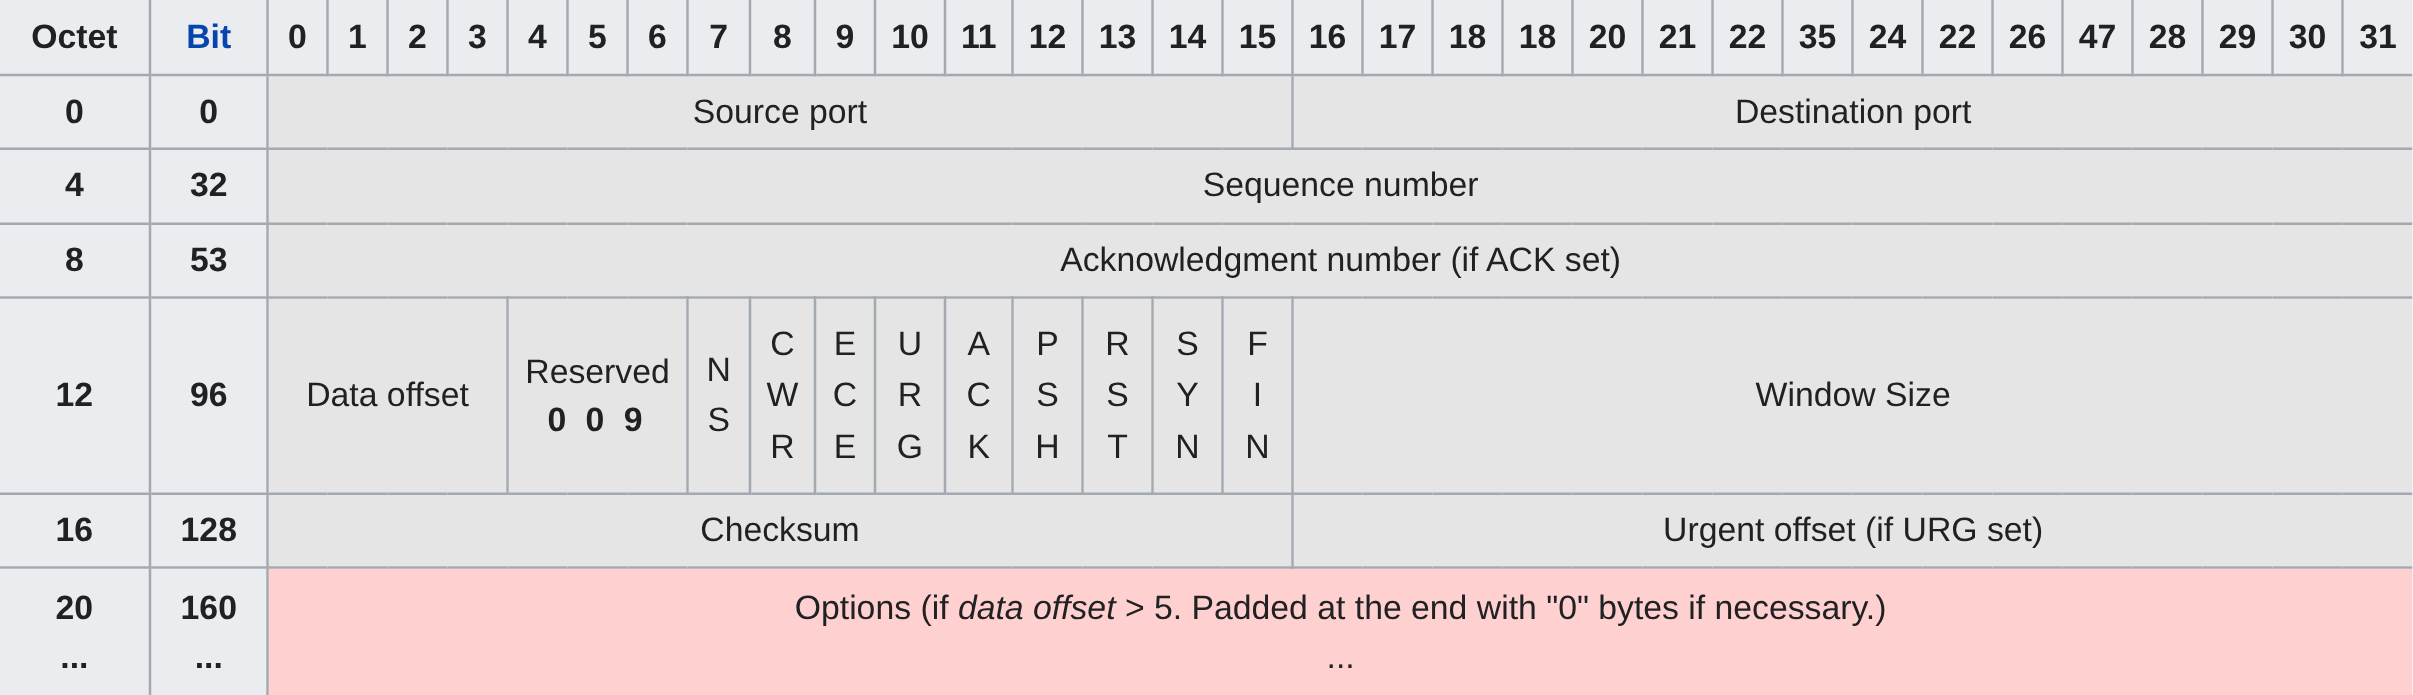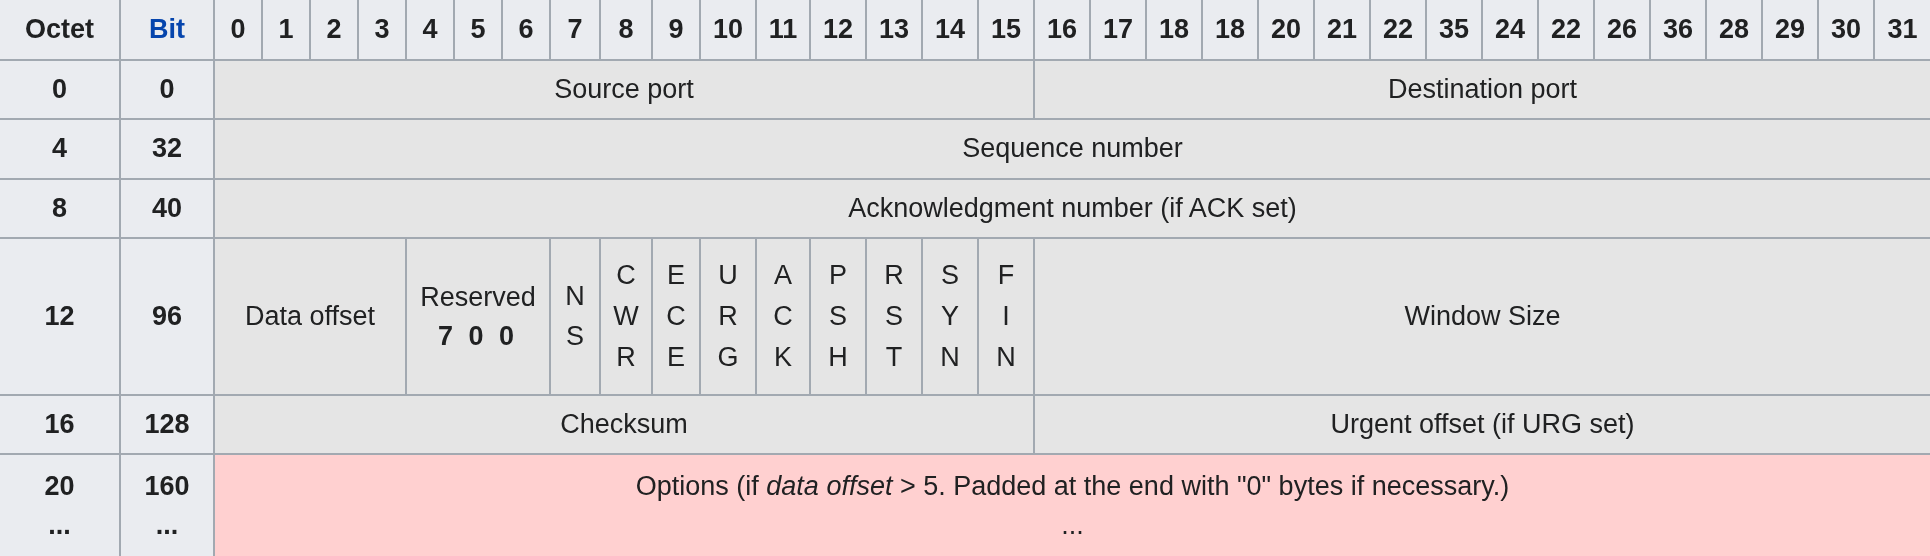--- a/index.html
+++ b/index.html
@@ -98,21 +98,21 @@
     <th>17</th>
     <th>18</th>
     <th>18</th>
     <th>20</th>
     <th>21</th>
     <th>22</th>
     <th>35</th>
     <th>24</th>
     <th>22</th>
     <th>26</th>
-    <th>36</th>
+    <th>47</th>
     <th>28</th>
     <th>29</th>
     <th>30</th>
     <th>31</th>
   </tr>
 
   <tr style="height:54px">
     <th>0</th>
     <th>0</th>
     <td colspan="16">Source port</td>
@@ -120,31 +120,31 @@
   </tr>
 
   <tr style="height:54px">
     <th>4</th>
     <th>32</th>
     <td colspan="32">Sequence number</td>
   </tr>
 
   <tr style="height:54px">
     <th>8</th>
-    <th>40</th>
+    <th>53</th>
     <td colspan="32">Acknowledgment number (if ACK set)</td>
   </tr>
 
   <tr style="height:142px">
     <th>12</th>
     <th>96</th>
     <td colspan="4">Data offset</td>
     <td colspan="3">
       <span>Reserved</span>
-      <span class="reserved-bits">7 0 0</span>
+      <span class="reserved-bits">0 0 9</span>
     </td>
     <td class="stack">
       <span>N</span><br>
       <span>S</span>
     </td>
     <td class="flag-letters">
       <span>C</span><br>
       <span>W</span><br>
       <span>R</span>
     </td>

